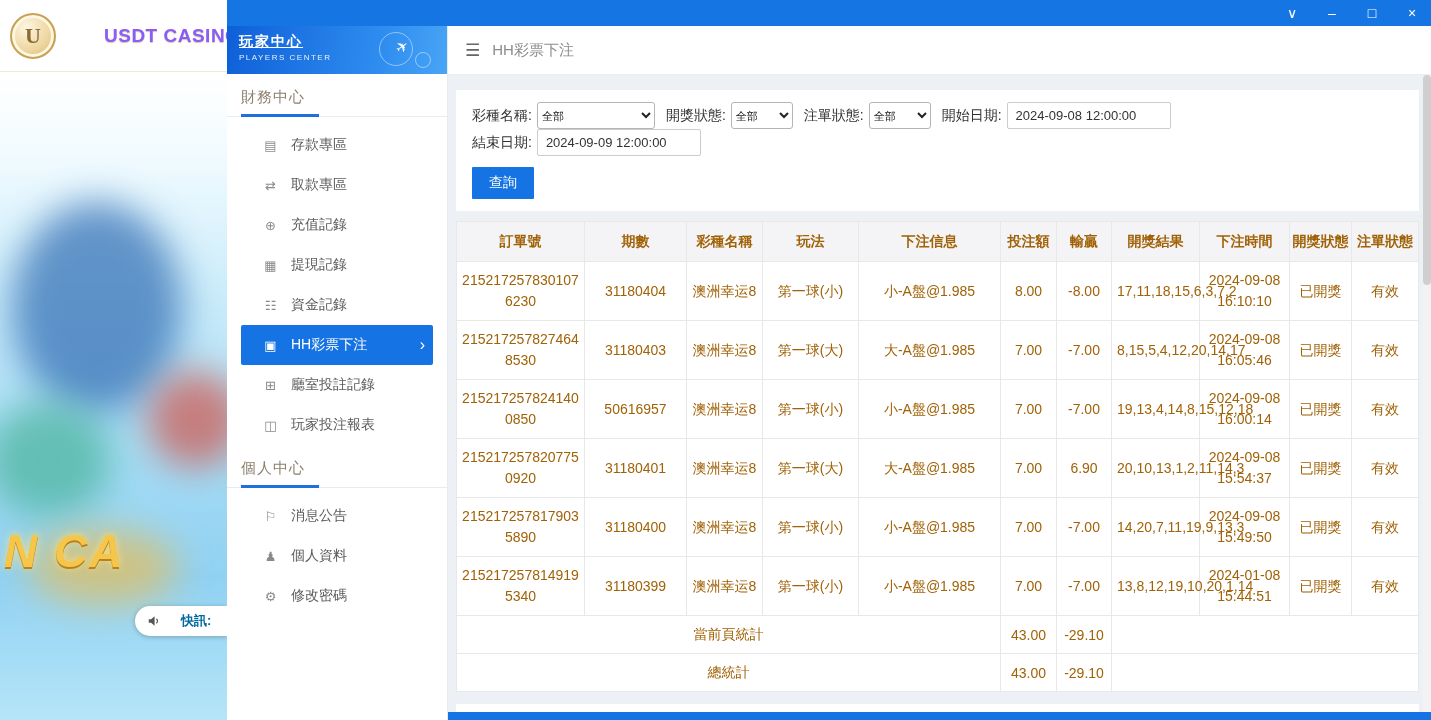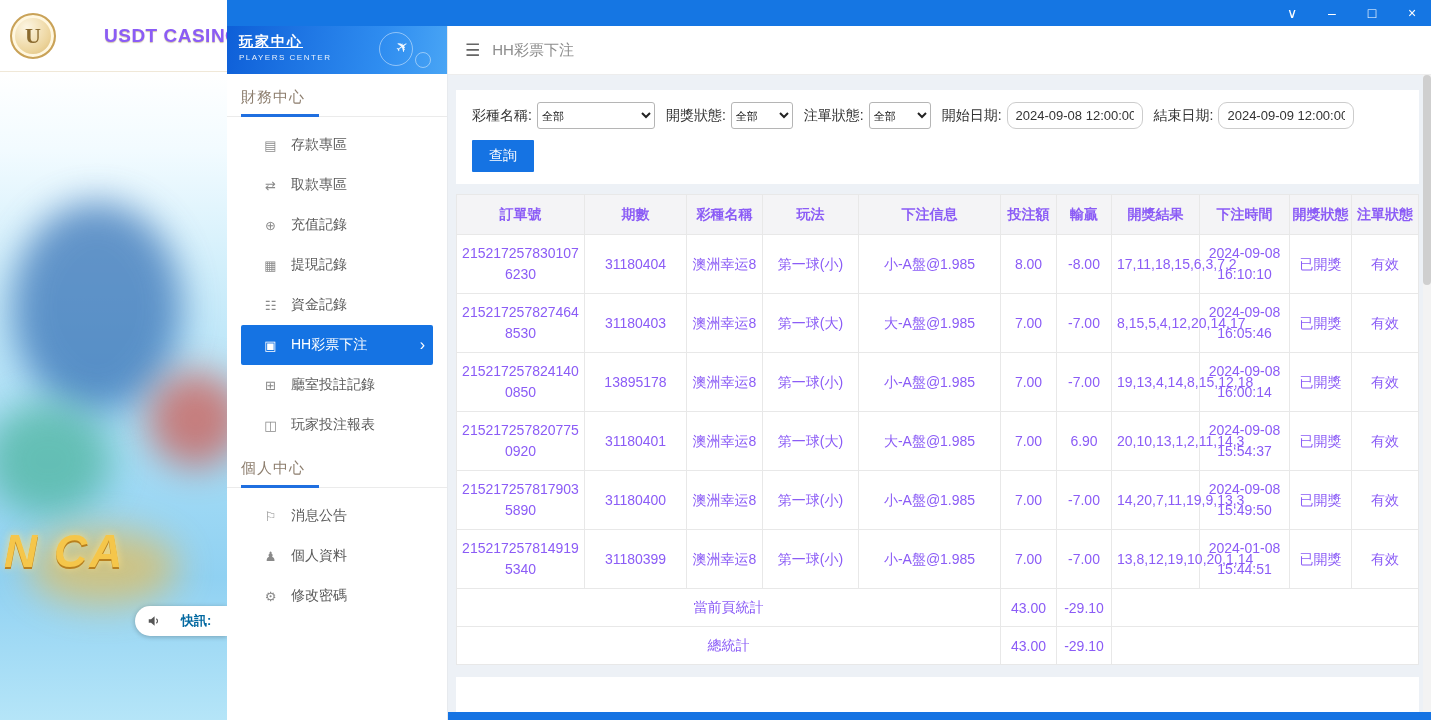--- a/index.html
+++ b/index.html
@@ -64,25 +64,25 @@
     gap:12px; padding:0 17px; flex:none; }
   .hamburger { color:#666; font-size:17px; cursor:pointer; }
   .page-title { color:#8c8c8c; font-size:15px; }
   .scroll-area { flex:1; padding:15px 12px 0 8px; overflow:hidden; }
   .card { background:#fff; }
   .filter-card { padding:12px 16px; margin-bottom:10px; }
   .filter-row { display:flex; align-items:flex-start; flex-wrap:wrap; font-size:14px; color:#333; }
   .fgroup { display:flex; align-items:center; margin-right:11px; gap:5px; }
   select.sel { height:27px; border:1px solid #b5b5b5; border-radius:3px; font-size:11px; color:#222; background:#fff; cursor:pointer; }
   .sel-wide { width:118px; } .sel-small { width:62px; }
-  input.date { height:27px; width:136px; border:1px solid #ccc; border-radius:9px; padding:0 8px; font-size:13px; color:#333; }
+  input.date { height:27px; width:164px; border:1px solid #ccc; border-radius:2px; padding:0 8px; font-size:13px; color:#333; }
   .btn-search { margin-top:11px; background:#1573e3; color:#fff; border:none; border-radius:1px;
     padding:7px 17px; font-size:14px; cursor:pointer; }
 
-  table { width:100%; border-collapse:collapse; font-size:14px; color:#8b5cf6; table-layout:fixed;padding-left:34px; }
+  table { width:100%; border-collapse:collapse; font-size:14px; color:#a16207; table-layout:fixed;padding-left:34px; }
   th,td { border:1px solid #e8e8e8; text-align:center; vertical-align:middle; }
   th { background:#f4f4f6; font-weight:bold; height:40px; padding:4px 2px; overflow:hidden; white-space:nowrap; }
   tr.data-row td { padding:8px 5px; height:57px; line-height:1.5; }
   td.cell-order { word-break:break-all; }
   th:nth-child(1){width:128px} th:nth-child(2){width:102px} th:nth-child(3){width:76px}
   th:nth-child(4){width:96px}  th:nth-child(5){width:142px} th:nth-child(6){width:56px}
   th:nth-child(7){width:55px}  th:nth-child(8){width:88px}  th:nth-child(9){width:90px}
   th:nth-child(10){width:62px} th:nth-child(11){width:auto}
   tr.summary-row td { height:38px; padding:6px; }
 
@@ -279,21 +279,21 @@
                     <td>大-A盤@1.985</td>
                     <td>7.00</td>
                     <td>-7.00</td>
                     <td>8,15,5,4,12,20,14,17</td>
                     <td>2024-09-08 16:05:46</td>
                     <td>已開獎</td>
                     <td>有效</td>
                   </tr>
                   <tr class="data-row">
                     <td class="cell-order">2152172578241400850</td>
-                    <td>13895178</td>
+                    <td>50616957</td>
                     <td>澳洲幸运8</td>
                     <td>第一球(小)</td>
                     <td>小-A盤@1.985</td>
                     <td>7.00</td>
                     <td>-7.00</td>
                     <td>19,13,4,14,8,15,12,18</td>
                     <td>2024-09-08 16:00:14</td>
                     <td>已開獎</td>
                     <td>有效</td>
                   </tr>

